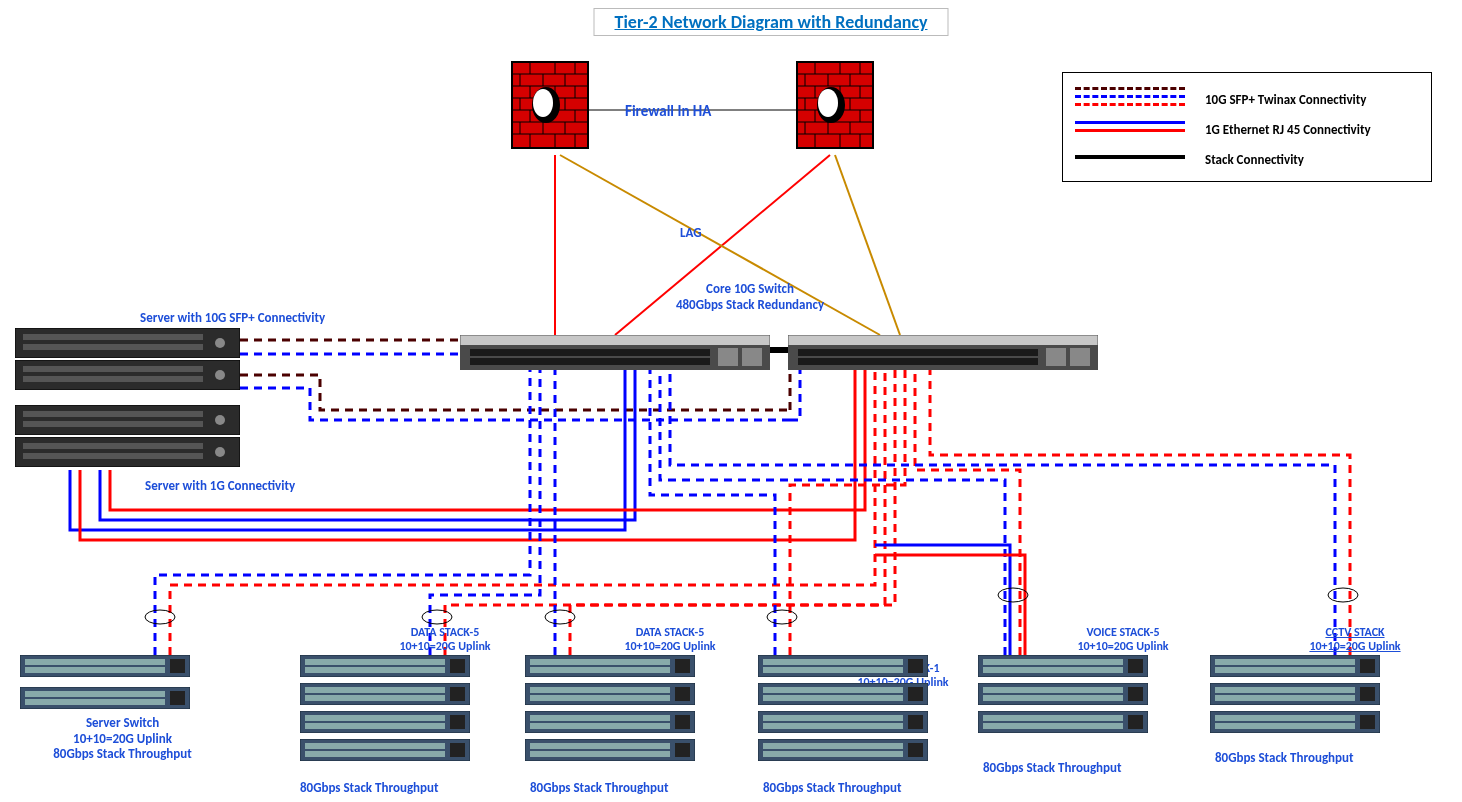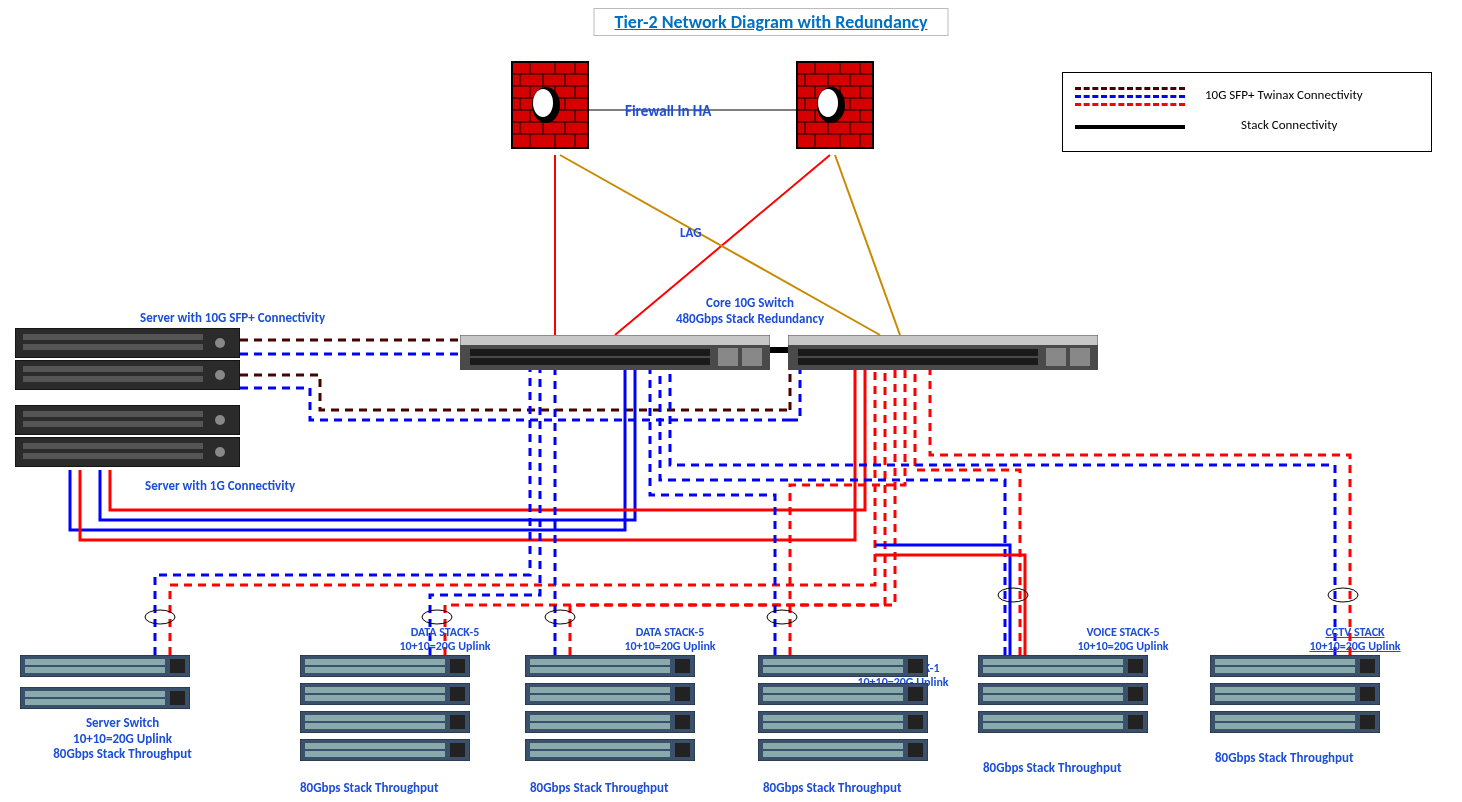--- a/index.html
+++ b/index.html
@@ -29,26 +29,26 @@
     position: absolute;
     top: 72px;
     right: 30px;
     width: 370px;
     border: 1px solid #000;
     background: #fff;
     padding: 14px 12px;
   }
   .legend-row {
     display: flex;
-    align-items: flex-start;
+    align-items: flex-end;
     margin-bottom: 10px;
     font-size: 13px;
-    font-weight: normal;
-  }
-  .legend-row:last-child { margin-bottom: 0; gap: 36px; }
+    font-weight: bold;
+  }
+  .legend-row:last-child { margin-bottom: 0; }
   .legend-swatch {
     width: 110px;
     height: 20px;
     margin-right: 20px;
     position: relative;
   }
   .twinax .line1 { position: absolute; top: 0; left: 0; width: 100%; border-top: 3px dashed #4b0000; }
   .twinax .line2 { position: absolute; top: 8px; left: 0; width: 100%; border-top: 3px dashed #0000ff; }
   .twinax .line3 { position: absolute; top: 16px; left: 0; width: 100%; border-top: 3px dashed #ff0000; }
   .rj45 .line1 { position: absolute; top: 4px; left: 0; width: 100%; border-top: 3px solid #0000ff; }
@@ -172,20 +172,27 @@
 <div class="title">Tier-2 Network Diagram with Redundancy</div>
 
 <div class="legend">
   <div class="legend-row">
     <div class="legend-swatch twinax">
       <div class="line1"></div>
         <div class="line2"></div>
         <div class="line3"></div>
     </div>
     <span>10G SFP+ Twinax Connectivity</span>
+  </div>
+  <div class="legend-row">
+    <div class="legend-swatch rj45">
+      <div class="line1"></div>
+        <div class="line2"></div>
+    </div>
+    <span>1G Ethernet RJ 45 Connectivity</span>
   </div>
   <div class="legend-row">
     <div class="legend-swatch stack">
       <div class="line1"></div>
     </div>
     <span>Stack Connectivity</span>
   </div>
 </div>
 
 <div class="firewall" style="left:510px; top:60px">
@@ -253,21 +260,21 @@
         <line x1="65" y1="74" x2="65" y2="88"></line>
     </g>
     <ellipse cx="36" cy="45" rx="14" ry="18" fill="#000"></ellipse>
     <ellipse cx="33" cy="43" rx="10" ry="14" fill="#fff"></ellipse>
   </svg>
 </div>
 
 <div class="lbl" style="left:625px; top:102px; font-size:15px;">Firewall In HA</div>
 <div class="lbl" style="left:680px; top:225px;">LAG</div>
 
-<div class="lbl lbl-multi" style="left:640px; top:295px; width:220px;">
+<div class="lbl lbl-multi" style="left:640px; top:281px; width:220px;">
   <div>Core 10G Switch</div>
   <div>480Gbps Stack Redundancy</div>
 </div>
 
 <div class="core-switch" style="left:460px; top:335px">
   <svg viewBox="0 0 310 35">
     <rect x="0" y="0" width="310" height="35" fill="#c7c7c7" stroke="#555"></rect>
     <rect x="0" y="10" width="310" height="25" fill="#4a4a4a"></rect>
     <g fill="#1a1a1a">
       <rect x="10" y="14" width="240" height="7"></rect>

